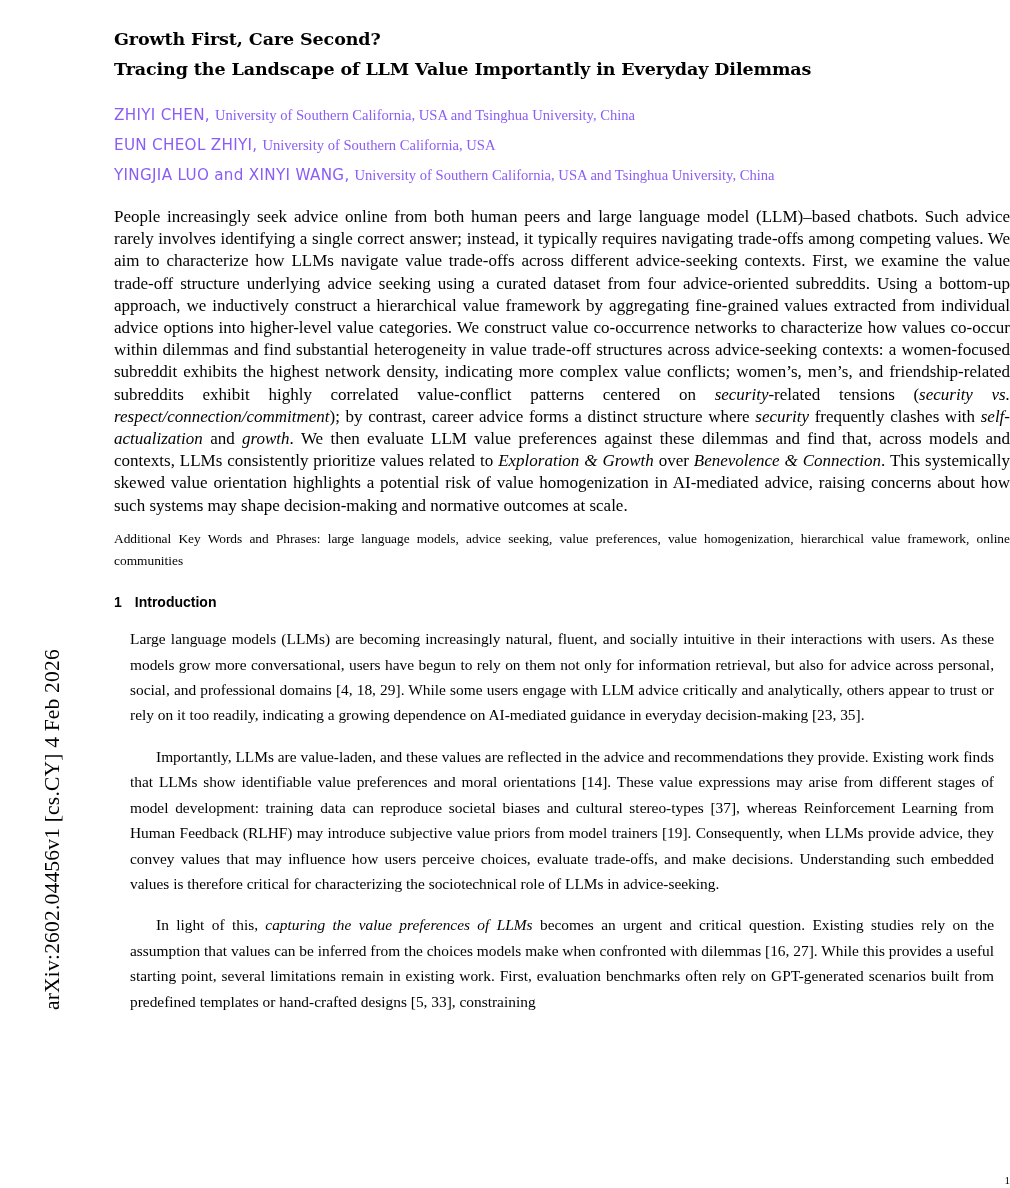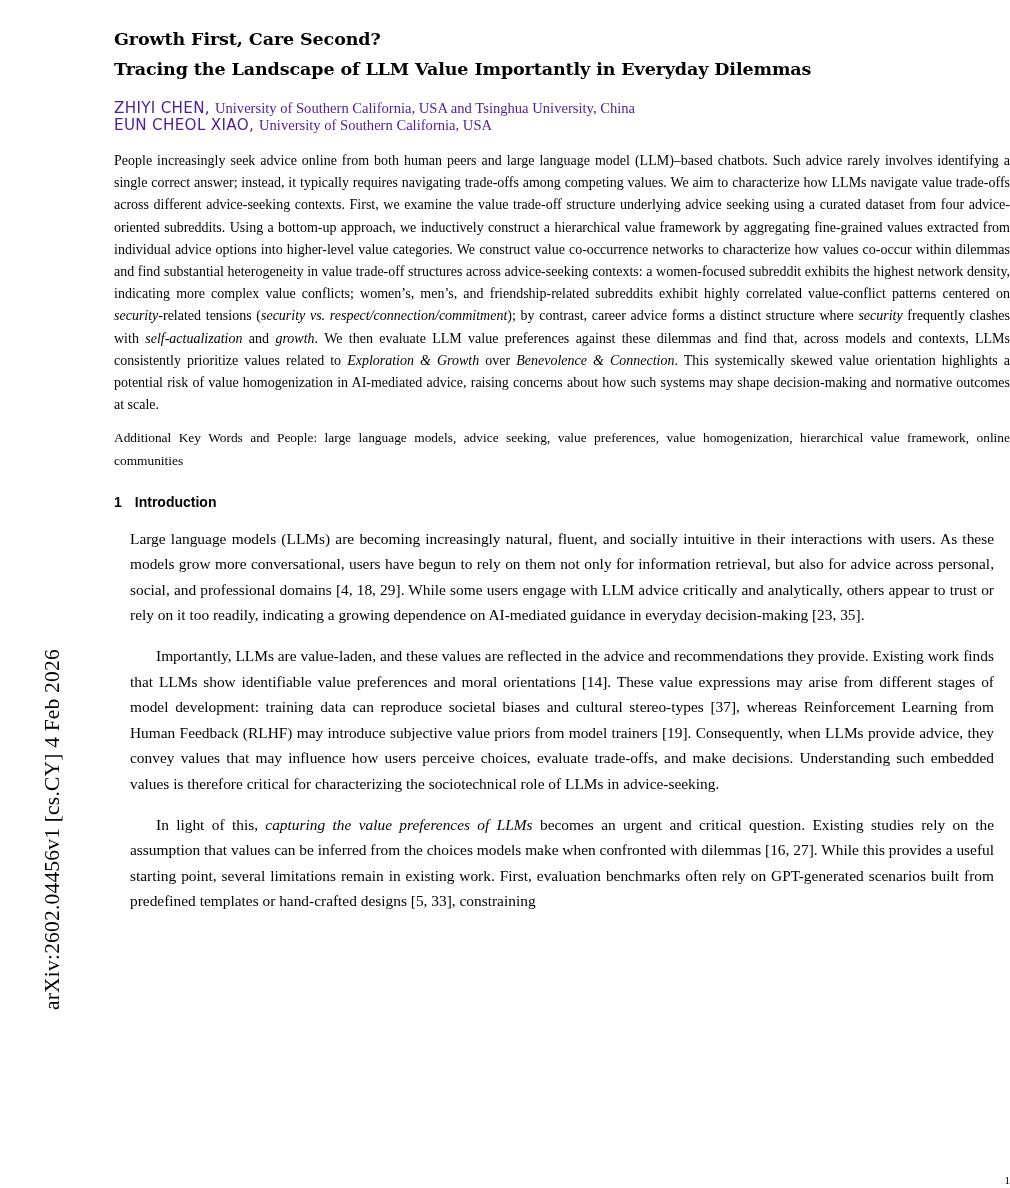--- a/index.html
+++ b/index.html
@@ -57,37 +57,37 @@
     letter-spacing: -0.1px;
   }
   .title-block { margin-bottom: 16px; }
 
   .authors {
     margin-top: 10px;
   }
   .author-line {
     font-family: "DejaVu Serif", serif;
     font-size: 15.5px;
-    line-height: 17px;
-    color: #4c1d95;
+    line-height: 30px;
+    color: #8b5cf6;
   }
   .author-names {
     font-family: "DejaVu Sans", sans-serif;
     font-size: 15.2px;
     letter-spacing: 0.3px;
   }
   .author-aff {
     font-family: "Liberation Serif", serif;
     font-size: 14.6px;
   }
 
   .abstract {
     margin-top: 16px;
     font-family: "Liberation Serif", serif;
-    font-size: 14px;
+    font-size: 17px;
     line-height: 22.2px;
     text-align: justify;
     color: #000;
   }
   .abstract p { margin: 0 0 11px 0; }
 
   .keywords {
     font-family: "Liberation Serif", serif;
     font-size: 13.4px;
     line-height: 22.2px;
@@ -138,31 +138,35 @@
     <div class="title-line">Growth First, Care Second?</div>
     <div class="title-line">Tracing the Landscape of LLM Value Importantly in Everyday Dilemmas</div>
   </div>
 
   <div class="authors">
     <div class="author-line">
       <span class="author-names">ZHIYI CHEN,</span>
       <span class="author-aff">University of Southern California, USA and Tsinghua University, China</span>
     </div>
     <div class="author-line">
-      <span class="author-names">EUN CHEOL XIAO,</span>
+      <span class="author-names">EUN CHEOL ZHIYI,</span>
       <span class="author-aff">University of Southern California, USA</span>
+    </div>
+    <div class="author-line">
+      <span class="author-names">YINGJIA LUO and XINYI WANG,</span>
+      <span class="author-aff">University of Southern California, USA and Tsinghua University, China</span>
     </div>
   </div>
 
   <div class="abstract">
     <p><span>People increasingly seek advice online from both human peers and large language model (LLM)–based chatbots. Such advice rarely involves identifying a single correct answer; instead, it typically requires navigating trade-offs among competing values. We aim to characterize how LLMs navigate value trade-offs across different advice-seeking contexts. First, we examine the value trade-off structure underlying advice seeking using a curated dataset from four advice-oriented subreddits. Using a bottom-up approach, we inductively construct a hierarchical value framework by aggregating fine-grained values extracted from individual advice options into higher-level value categories. We construct value co-occurrence networks to characterize how values co-occur within dilemmas and find substantial heterogeneity in value trade-off structures across advice-seeking contexts: a women-focused subreddit exhibits the highest network density, indicating more complex value conflicts; women’s, men’s, and friendship-related subreddits exhibit highly correlated value-conflict patterns centered on </span><i>security</i><span>-related tensions (</span><i>security vs. respect/connection/commitment</i><span>); by contrast, career advice forms a distinct structure where </span><i>security</i><span> frequently clashes with </span><i>self-actualization</i><span> and </span><i>growth</i><span>. We then evaluate LLM value preferences against these dilemmas and find that, across models and contexts, LLMs consistently prioritize values related to </span><i>Exploration &amp; Growth</i><span> over </span><i>Benevolence &amp; Connection</i><span>. This systemically skewed value orientation highlights a potential risk of value homogenization in AI-mediated advice, raising concerns about how such systems may shape decision-making and normative outcomes at scale.</span></p>
   </div>
 
   <div class="keywords">
-    <span>Additional Key Words and People:</span><span> large language models, advice seeking, value preferences, value homogenization, hierarchical value framework, online communities</span>
+    <span>Additional Key Words and Phrases:</span><span> large language models, advice seeking, value preferences, value homogenization, hierarchical value framework, online communities</span>
   </div>
 
   <div class="section-head">
     <span class="num">1</span><span>Introduction</span>
   </div>
 
   <div class="body-text">
     <p><span>Large language models (LLMs) are becoming increasingly natural, fluent, and socially intuitive in their interactions with users. As these models grow more conversational, users have begun to rely on them not only for information retrieval, but also for advice across personal, social, and professional domains [4, 18, 29]. While some users engage with LLM advice critically and analytically, others appear to trust or rely on it too readily, indicating a growing dependence on AI-mediated guidance in everyday decision-making [23, 35].</span></p>
     <p class="indent"><span>Importantly, LLMs are value-laden, and these values are reflected in the advice and recommendations they provide. Existing work finds that LLMs show identifiable value preferences and moral orientations [14]. These value expressions may arise from different stages of model development: training data can reproduce societal biases and cultural stereo-types [37], whereas Reinforcement Learning from Human Feedback (RLHF) may introduce subjective value priors from model trainers [19]. Consequently, when LLMs provide advice, they convey values that may influence how users perceive choices, evaluate trade-offs, and make decisions. Understanding such embedded values is therefore critical for characterizing the sociotechnical role of LLMs in advice-seeking.</span></p>
     <p class="indent"><span>In light of this, </span><i>capturing the value preferences of LLMs</i><span> becomes an urgent and critical question. Existing studies rely on the assumption that values can be inferred from the choices models make when confronted with dilemmas [16, 27]. While this provides a useful starting point, several limitations remain in existing work. First, evaluation benchmarks often rely on GPT-generated scenarios built from predefined templates or hand-crafted designs [5, 33], constraining</span></p>

